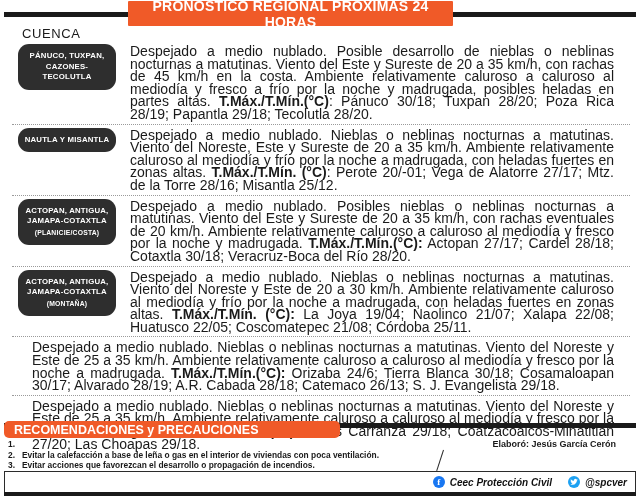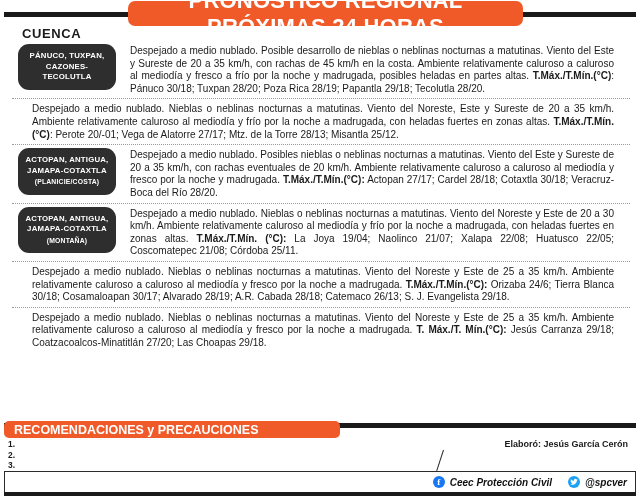--- a/index.html
+++ b/index.html
@@ -26,41 +26,41 @@
     left: 4px;
     right: 4px;
     top: 12px;
     height: 5px;
     background: #1a1a1a;
   }
   .header-banner {
     position: absolute;
     left: 128px;
     top: 1px;
-    width: 395px;
+    width: 325px;
     height: 25px;
     background: #f05a28;
-    border-radius: 7px;
+    border-radius: 1px;
     color: #ffffff;
-    font-size: 22px;
+    font-size: 14px;
     font-weight: bold;
     letter-spacing: 0.2px;
     display: flex;
     align-items: center;
     justify-content: center;
     text-align: center;
   }
 
   
   .cuenca-label {
     position: absolute;
     left: 22px;
     top: 26px;
     font-size: 13px;
-    font-weight: bold;
+    font-weight: normal;
     letter-spacing: 0.6px;
     color: #1a1a1a;
   }
 
   
   .table {
     position: absolute;
     top: 44px;
     left: 0;
     width: 640px;
@@ -99,21 +99,21 @@
   }
   .badge .sub {
     font-size: 6.8px;
     font-weight: bold;
     margin-top: 1px;
   }
 
   .desc {
     flex: 1 1 auto;
     padding: 1px 2px 0 14px;
-    font-size: 10px;
+    font-size: 14px;
     line-height: 12.6px;
     text-align: justify;
     color: #1a1a1a;
   }
   .desc b { font-weight: bold; }
 
   
   .recs {
     position: absolute;
     left: 0;
@@ -161,21 +161,21 @@
     color: #1a1a1a;
     display: flex;
   }
   .recs-list li .num {
     width: 14px;
     flex: 0 0 14px;
   }
 
   .elaboro {
     position: absolute;
-    right: 12px;
+    right: 24px;
     top: 18px;
     font-size: 9px;
     font-weight: bold;
     color: #1a1a1a;
   }
 
   
   .footer {
     position: absolute;
     left: 4px;
@@ -251,23 +251,26 @@
       <span>PÁNUCO, TUXPAN, CAZONES-TECOLUTLA</span>
     </div>
     <div class="desc">
       <span>Despejado a medio nublado. Posible desarrollo de nieblas o neblinas nocturnas a matutinas. Viento del Este y Sureste de 20 a 35 km/h, con rachas de 45 km/h en la costa. Ambiente relativamente caluroso a caluroso al mediodía y fresco a frío por la noche y madrugada, posibles heladas en partes altas.</span>
       <b>T.Máx./T.Mín.(°C)</b><span>: Pánuco 30/18; Tuxpan 28/20; Poza Rica 28/19; Papantla 29/18; Tecolutla 28/20.</span>
     </div>
   </div>
   <div class="row-sep"></div>
 
   <div class="row">
+    <div class="badge">
+      <span>NAUTLA Y MISANTLA</span>
+    </div>
     <div class="desc">
       <span>Despejado a medio nublado. Nieblas o neblinas nocturnas a matutinas. Viento del Noreste, Este y Sureste de 20 a 35 km/h. Ambiente relativamente caluroso al mediodía y frío por la noche a madrugada, con heladas fuertes en zonas altas.</span>
-      <b>T.Máx./T.Mín. (°C)</b><span>: Perote 20/-01; Vega de Alatorre 27/17; Mtz. de la Torre 28/13; Misantla 25/12.</span>
+      <b>T.Máx./T.Mín. (°C)</b><span>: Perote 20/-01; Vega de Alatorre 27/17; Mtz. de la Torre 28/16; Misantla 25/12.</span>
     </div>
   </div>
   <div class="row-sep"></div>
 
   <div class="row">
     <div class="badge">
       <span>ACTOPAN, ANTIGUA, JAMAPA-COTAXTLA</span>
       <span class="sub">(PLANICIE/COSTA)</span>
     </div>
     <div class="desc">
@@ -309,23 +312,25 @@
 <div class="recs">
   <div class="recs-rule"></div>
   <div class="recs-banner">RECOMENDACIONES y PRECAUCIONES</div>
 
   <ul class="recs-list">
     <li>
       <span class="num">1.</span>
     </li>
     <li>
       <span class="num">2.</span>
+      <span>Evitar la calefacción a base de leña o gas en el interior de viviendas con poca ventilación.</span>
     </li>
     <li>
       <span class="num">3.</span>
+      <span>Evitar acciones que favorezcan el desarrollo o propagación de incendios.</span>
     </li>
     <li>
       <span class="num">4.</span>
       <span>Consultar actualización de la Alerta Gris del SIAT-VER.</span>
     </li>
     <li>
       <span class="num">5.</span>
       <span>Abrigarse adecuadamente.</span>
     </li>
   </ul>

